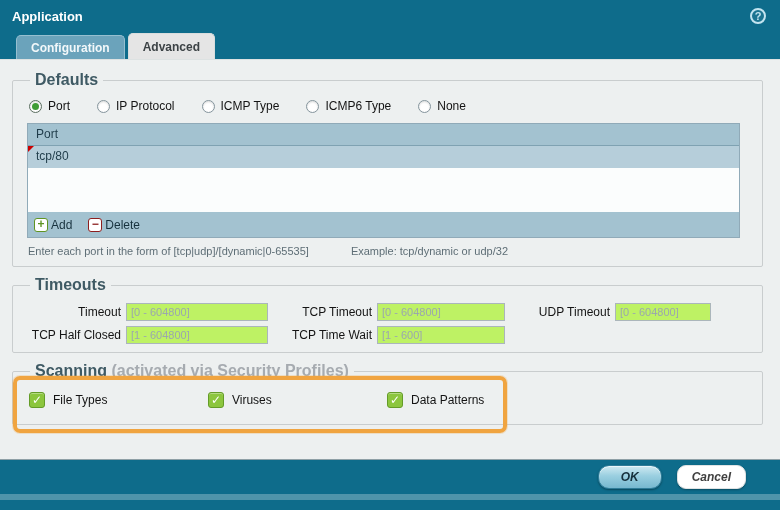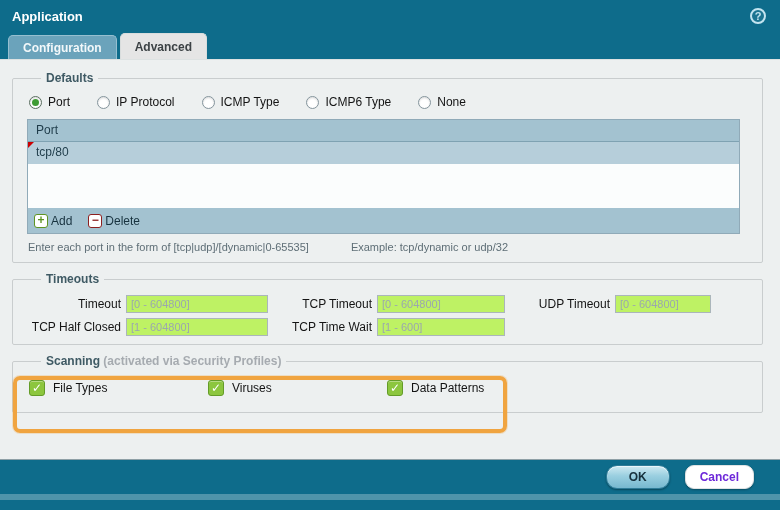--- a/index.html
+++ b/index.html
@@ -25,21 +25,21 @@
     border: 2px solid #c3e4f0; color: #c3e4f0;
     font-size: 11px; font-weight: bold;
     display: flex; align-items: center; justify-content: center;
     cursor: pointer; background: rgba(255,255,255,0.06);
   }
 
   
   .tabstrip {
     height: 27px;
     display: flex; align-items: flex-end;
-    padding-left: 8px; gap: 3px;
+    padding-left: 16px; gap: 3px;
   }
   .tab {
     height: 24px; padding: 0 14px;
     display: flex; align-items: center;
     font-weight: bold; font-size: 12px;
     border-radius: 5px 5px 0 0;
     cursor: pointer;
     background: #6ba3bb; color: #f3f8fa;
     border: 1px solid #96bfd0; border-bottom: none;
   }
@@ -55,22 +55,22 @@
     background: #edf0f0;
     padding: 2px 17px 0 12px;
     border-top: 1px solid #dde2e2;
   }
   fieldset {
     border: 1px solid #c9cdce; border-radius: 2px;
     padding: 4px 10px 8px 12px;
     margin-top: 9px;
   }
   legend {
-    padding: 0 5px; margin-left: 16px;
-    font-weight: bold; font-size: 12px; color: #3f5a64;
+    padding: 0 5px; margin-left: 5px;
+    font-weight: bold; font-size: 16px; color: #3f5a64;
   }
   legend .legend-note { color: #a6abb0; font-weight: bold; }
 
   
   .radio-row { display: flex; align-items: center; gap: 27px; margin: 6px 0 10px 4px; }
   .radio-item { display: flex; align-items: center; gap: 6px; cursor: pointer; color: #141414; }
   .radio-circle {
     width: 13px; height: 13px; border-radius: 50%;
     background: #ffffff; border: 1px solid #84949c;
     display: inline-flex; align-items: center; justify-content: center;
@@ -150,39 +150,39 @@
     width: 494px; height: 57px;
     border: 4px solid #f0a440; border-radius: 7px;
     pointer-events: none; z-index: 10;
     box-shadow: 0 0 0 1px rgba(240,164,64,0.25);
   }
 
   
   .footer {
     height: 35px;
     display: flex; align-items: center; justify-content: flex-end;
-    gap: 15px; padding-right: 26px;
-    background: #0e6c8b; border-top: 1px solid #8fa0a6;
+    gap: 15px; padding-right: 34px;
+    background: #0e6c8b; border-top: 1px solid #8fa0a6; font-style: italic;
   }
   .btn {
     height: 24px; min-width: 64px; padding: 0 14px;
     font-family: "Liberation Sans", sans-serif;
     font-size: 12px; font-weight: bold; color: #16303c;
     display: flex; align-items: center; justify-content: center;
     cursor: pointer;
   }
   .btn-ok {
     background: linear-gradient(#cfeaf2, #9acfe0 45%, #77b8cf);
     border: 1px solid #2f7c98; border-radius: 11px;
     box-shadow: 0 1px 2px rgba(0,0,0,0.35), inset 0 1px 0 #e9f6fa;
   }
   .btn-cancel {
     background: #ffffff; border: 1px solid #e0e3e4; border-radius: 9px;
     box-shadow: 0 1px 2px rgba(0,0,0,0.3);
-    color: #6d28d9;
+    color: #404040;
   }
   .bottom-strip { height: 6px; background: #4f94aa; }
 </style>
 </head>
 <body>
 
 <div class="titlebar">
   <span>Application</span>
   <span class="help-icon">
       <span>?</span>

